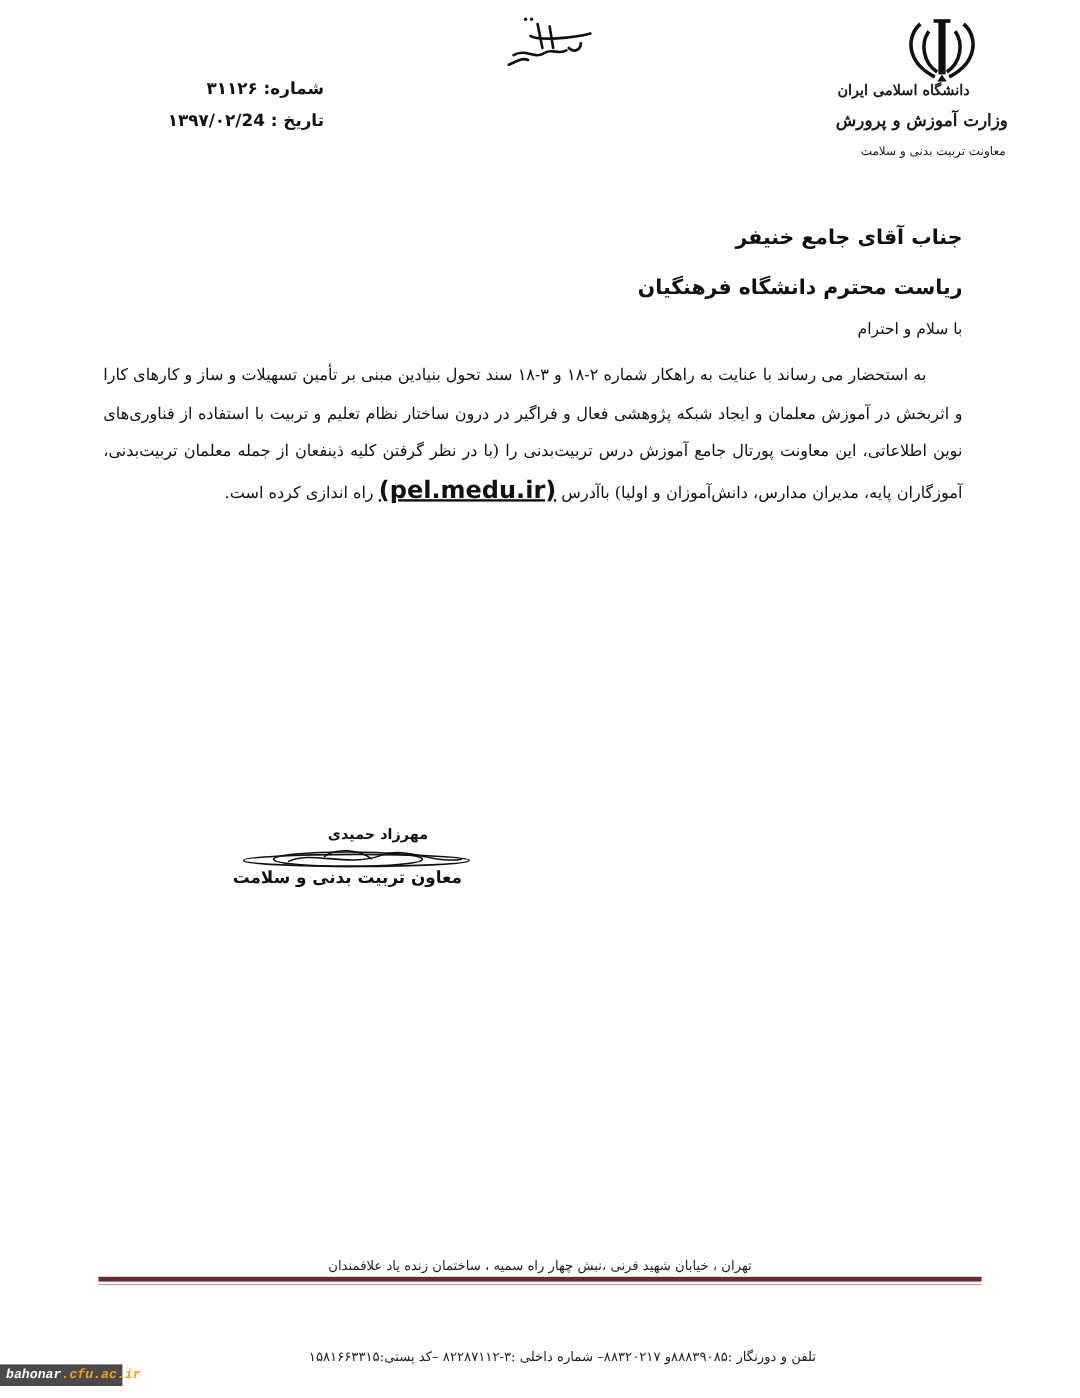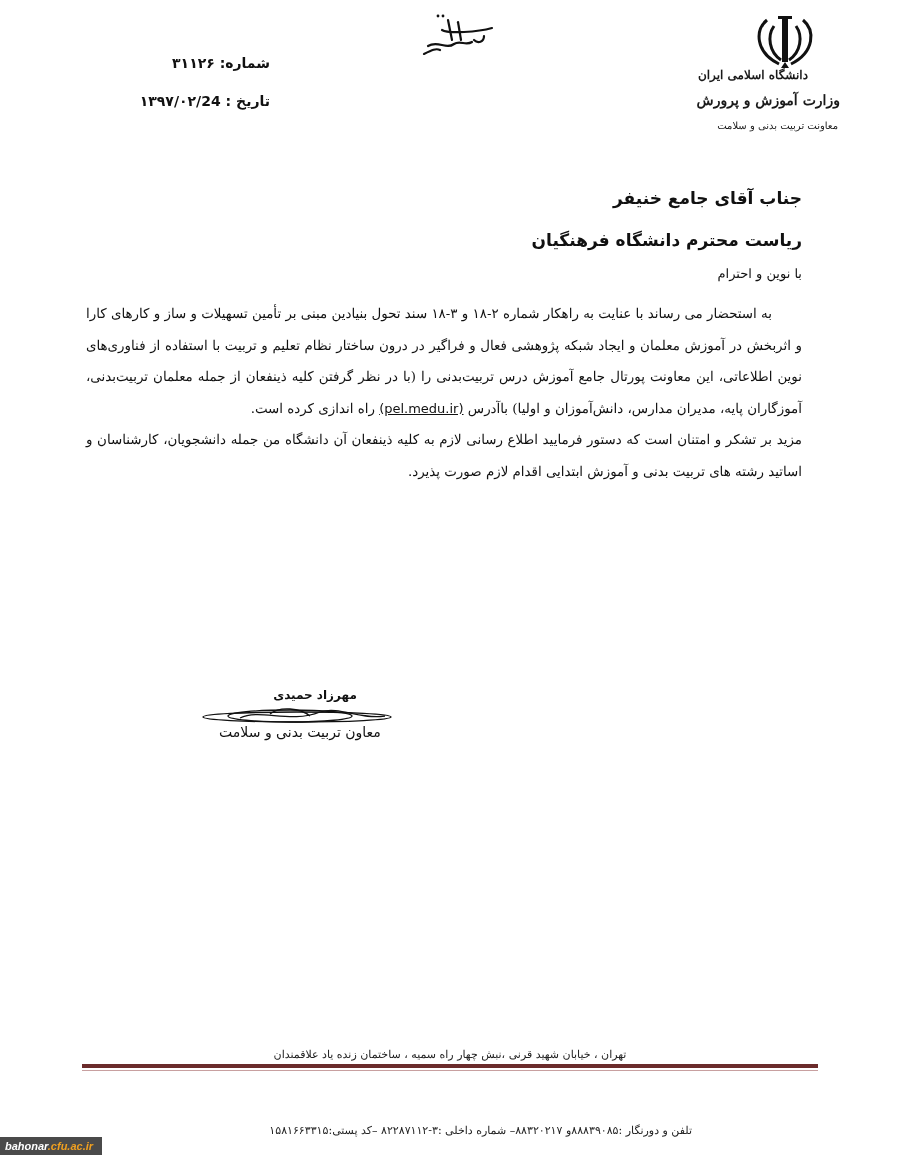--- a/index.html
+++ b/index.html
@@ -37,21 +37,21 @@
     left: 418px; top: 10px; width: 80px; height: 45px;
   }
 
   
   .meta-line {
     right: 630px;
     font-weight: bold;
     font-size: 14px;
     white-space: nowrap;
   }
-  .meta-number { top: 55px; }
+  .meta-number { top: 66px; }
   .meta-date { top: 93px; }
 
   
   .recipient {
     right: 98px;
     font-weight: bold;
     white-space: nowrap;
   }
   .recipient-1 { top: 188px; font-size: 17px; }
   .recipient-2 { top: 230px; font-size: 17px; }
@@ -68,42 +68,42 @@
     width: 716px;
     font-family: "DejaVu Serif", serif;
     font-size: 13.4px;
     line-height: 31.5px;
     text-align: justify;
     text-align-last: right;
   }
   .body-text p { margin: 0; text-indent: 30px; }
   .link {
     font-family: "DejaVu Sans", sans-serif;
-    font-weight: normal;
+    font-weight: bold;
     text-decoration: underline;
     direction: ltr;
     unicode-bidi: embed;
-    font-size: 13px;
+    font-size: 20px;
   }
 
   
   .sig-name {
     top: 688px; left: 255px; width: 120px;
     text-align: center;
     font-weight: bold;
     font-size: 12px;
     white-space: nowrap;
   }
   .sig-scribble {
     top: 704px; left: 200px; width: 195px; height: 26px;
   }
   .sig-title {
     top: 724px; left: 215px; width: 170px;
     text-align: center;
-    font-weight: normal;
+    font-weight: bold;
     font-size: 14px;
     white-space: nowrap;
   }
 
   
   .footer-rule {
     top: 1064px; left: 82px; width: 736px; height: 0;
     border-top: 4px solid #6b2b2b;
   }
   .footer-rule-thin {
@@ -111,32 +111,32 @@
     border-top: 1px solid #c8a0a0;
   }
   .footer-address {
     top: 1048px; left: 82px; width: 736px;
     text-align: center;
     font-size: 11px;
     font-family: "DejaVu Serif", serif;
     color: #222;
   }
   .footer-contact {
-    top: 1124px; left: 212px; width: 480px;
+    top: 1124px; left: 200px; width: 480px;
     text-align: right;
     font-size: 11px;
     font-family: "DejaVu Serif", serif;
     color: #222;
     white-space: nowrap;
   }
   .watermark {
     top: 1137px; left: 0; width: 102px; height: 18px;
     background: #4a4a4a;
     direction: ltr;
-    font-family: Liberation Sans, sans-serif;
+    font-family: Liberation Mono, monospace;
     font-weight: bold;
     font-style: italic;
     font-size: 11px;
     line-height: 18px;
     padding-left: 5px;
     box-sizing: border-box;
   }
   .wm-a { color: #ffffff; }
   .wm-b { color: #f0a020; }
 </style>
@@ -180,29 +180,28 @@
   <span>۳۱۱۲۶</span>
 </div>
 <div class="abs meta-line meta-date">
   <span>تاریخ :</span>
   <span>۱۳۹۷/۰۲/24</span>
 </div>
 
 <div class="abs recipient recipient-1">جناب آقای جامع خنیفر</div>
 <div class="abs recipient recipient-2">ریاست محترم دانشگاه فرهنگیان</div>
 
-<div class="abs greeting">با نوین و احترام</div>
+<div class="abs greeting">با سلام و احترام</div>
 
 <div class="abs body-text">
   <p>
     <span>به استحضار می رساند با عنایت به راهکار شماره ۲-۱۸ و ۳-۱۸ سند تحول بنیادین مبنی بر تأمین تسهیلات و ساز و کارهای کارا و اثربخش در آموزش معلمان و ایجاد شبکه پژوهشی فعال و فراگیر در درون ساختار نظام تعلیم و تربیت با استفاده از فناوری‌های نوین اطلاعاتی، این معاونت پورتال جامع آموزش درس تربیت‌بدنی را (با در نظر گرفتن کلیه ذینفعان از جمله معلمان تربیت‌بدنی، آموزگاران پایه، مدیران مدارس، دانش‌آموزان و اولیا) باآدرس</span>
     <span class="link">(pel.medu.ir)</span>
     <span>راه اندازی کرده است.</span>
   </p>
-  <p style="text-indent:0">مزید بر تشکر و امتنان است که دستور فرمایید اطلاع رسانی لازم به کلیه ذینفعان آن دانشگاه من جمله دانشجویان، کارشناسان و اساتید رشته های تربیت بدنی و آموزش ابتدایی اقدام لازم صورت پذیرد.</p>
 </div>
 
 <div class="abs sig-name">مهرزاد حمیدی</div>
 <div class="abs sig-scribble">
   <svg width="195" height="26" viewBox="0 0 195 26">
     <g fill="none" stroke="#111" stroke-width="1.3">
       <ellipse cx="97" cy="13" rx="94" ry="5"></ellipse>
       <ellipse cx="90" cy="12" rx="62" ry="6"></ellipse>
       <path d="M40 14 C60 4, 90 20, 120 8 C140 2, 160 16, 185 12"></path>
       <path d="M70 10 C80 2, 100 4, 110 12"></path>

